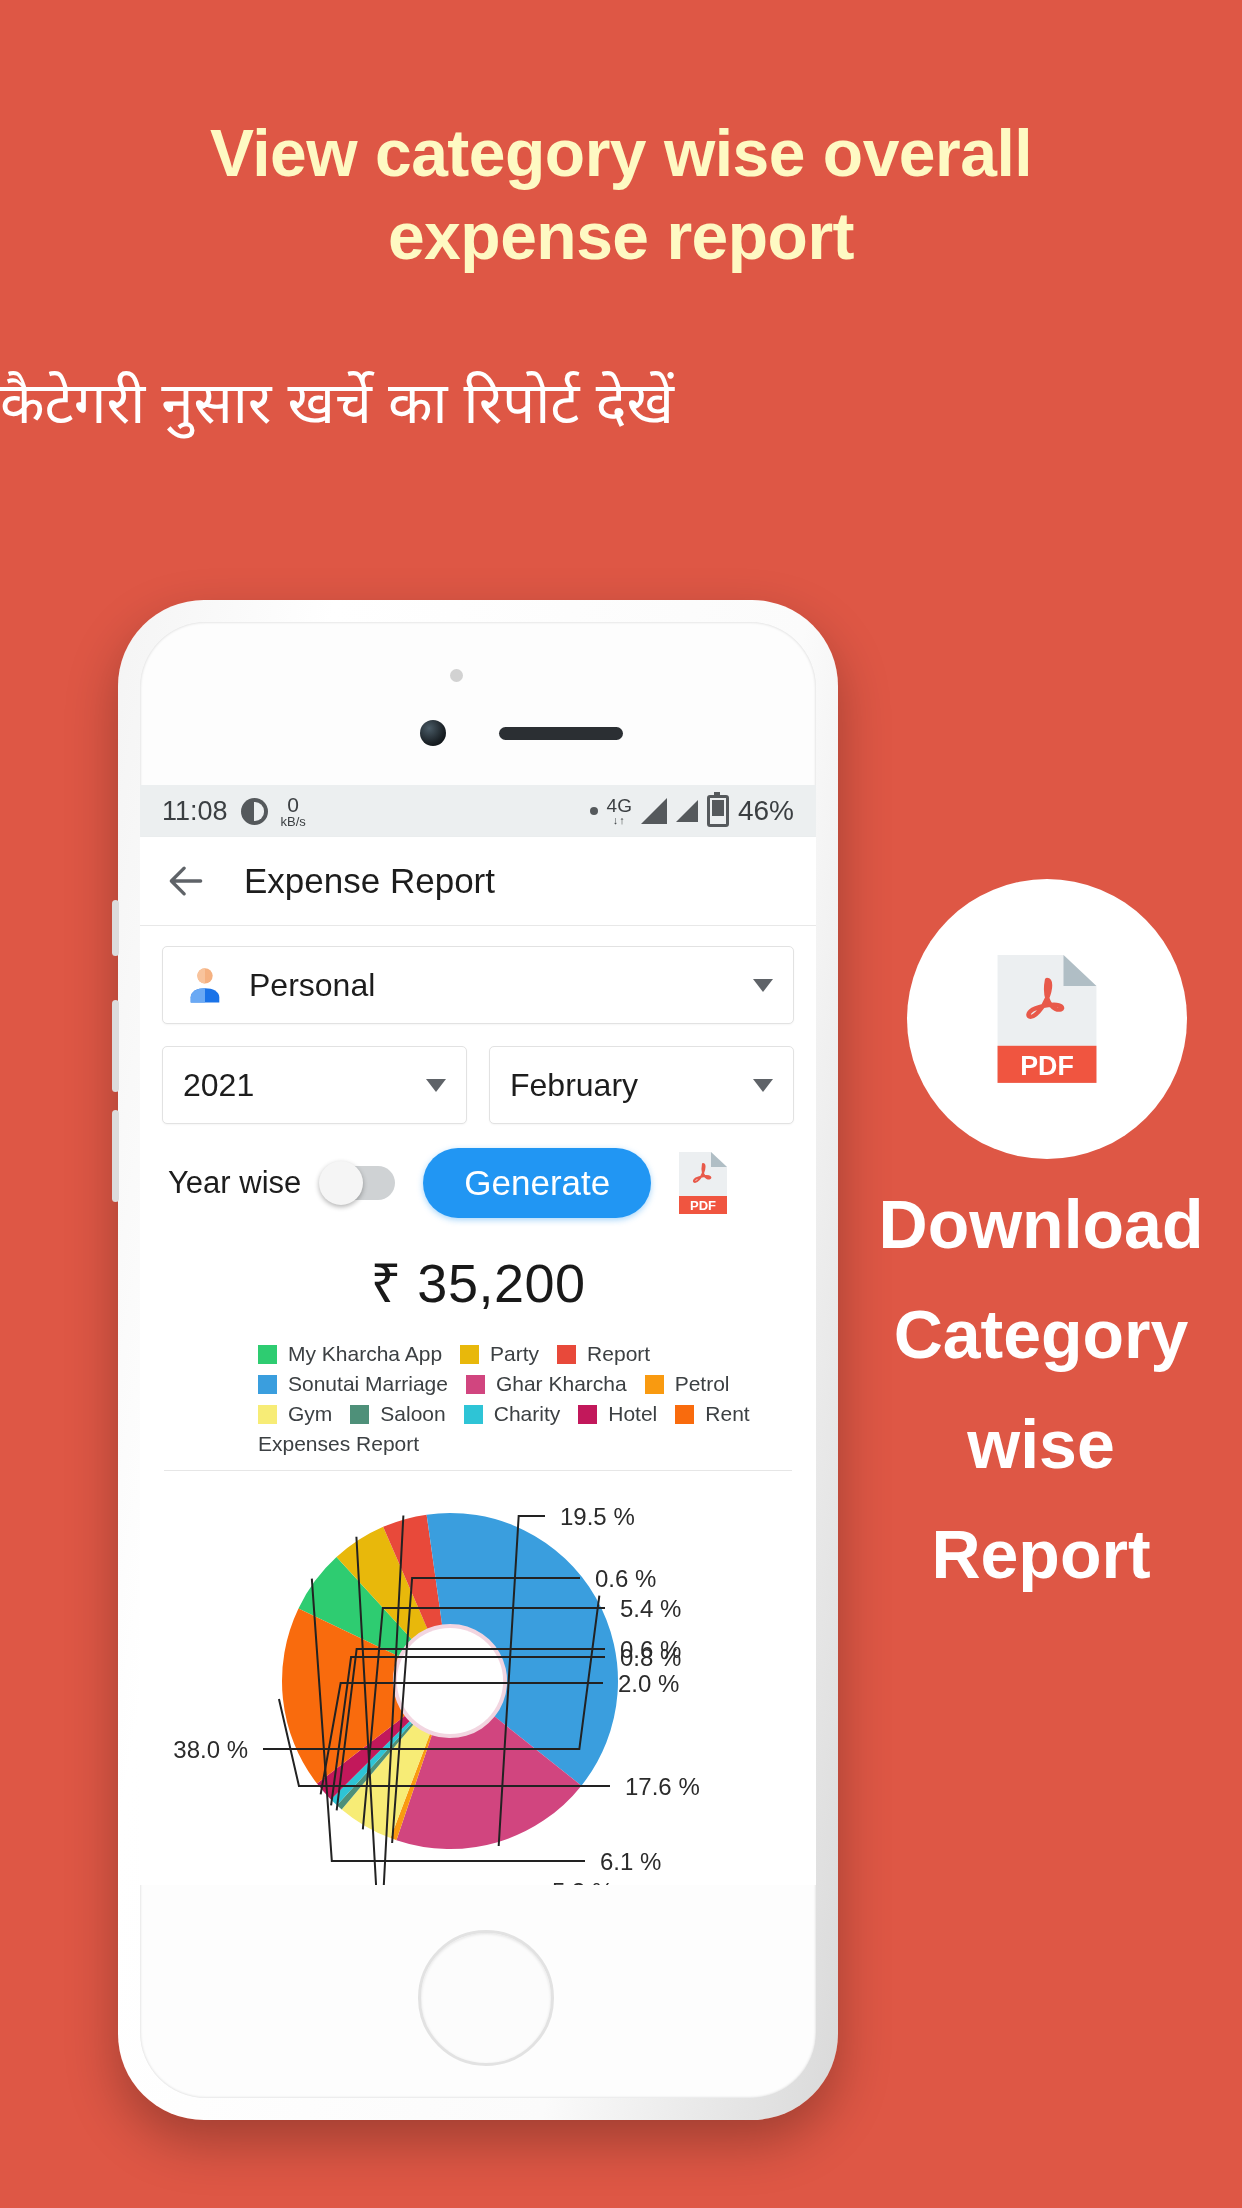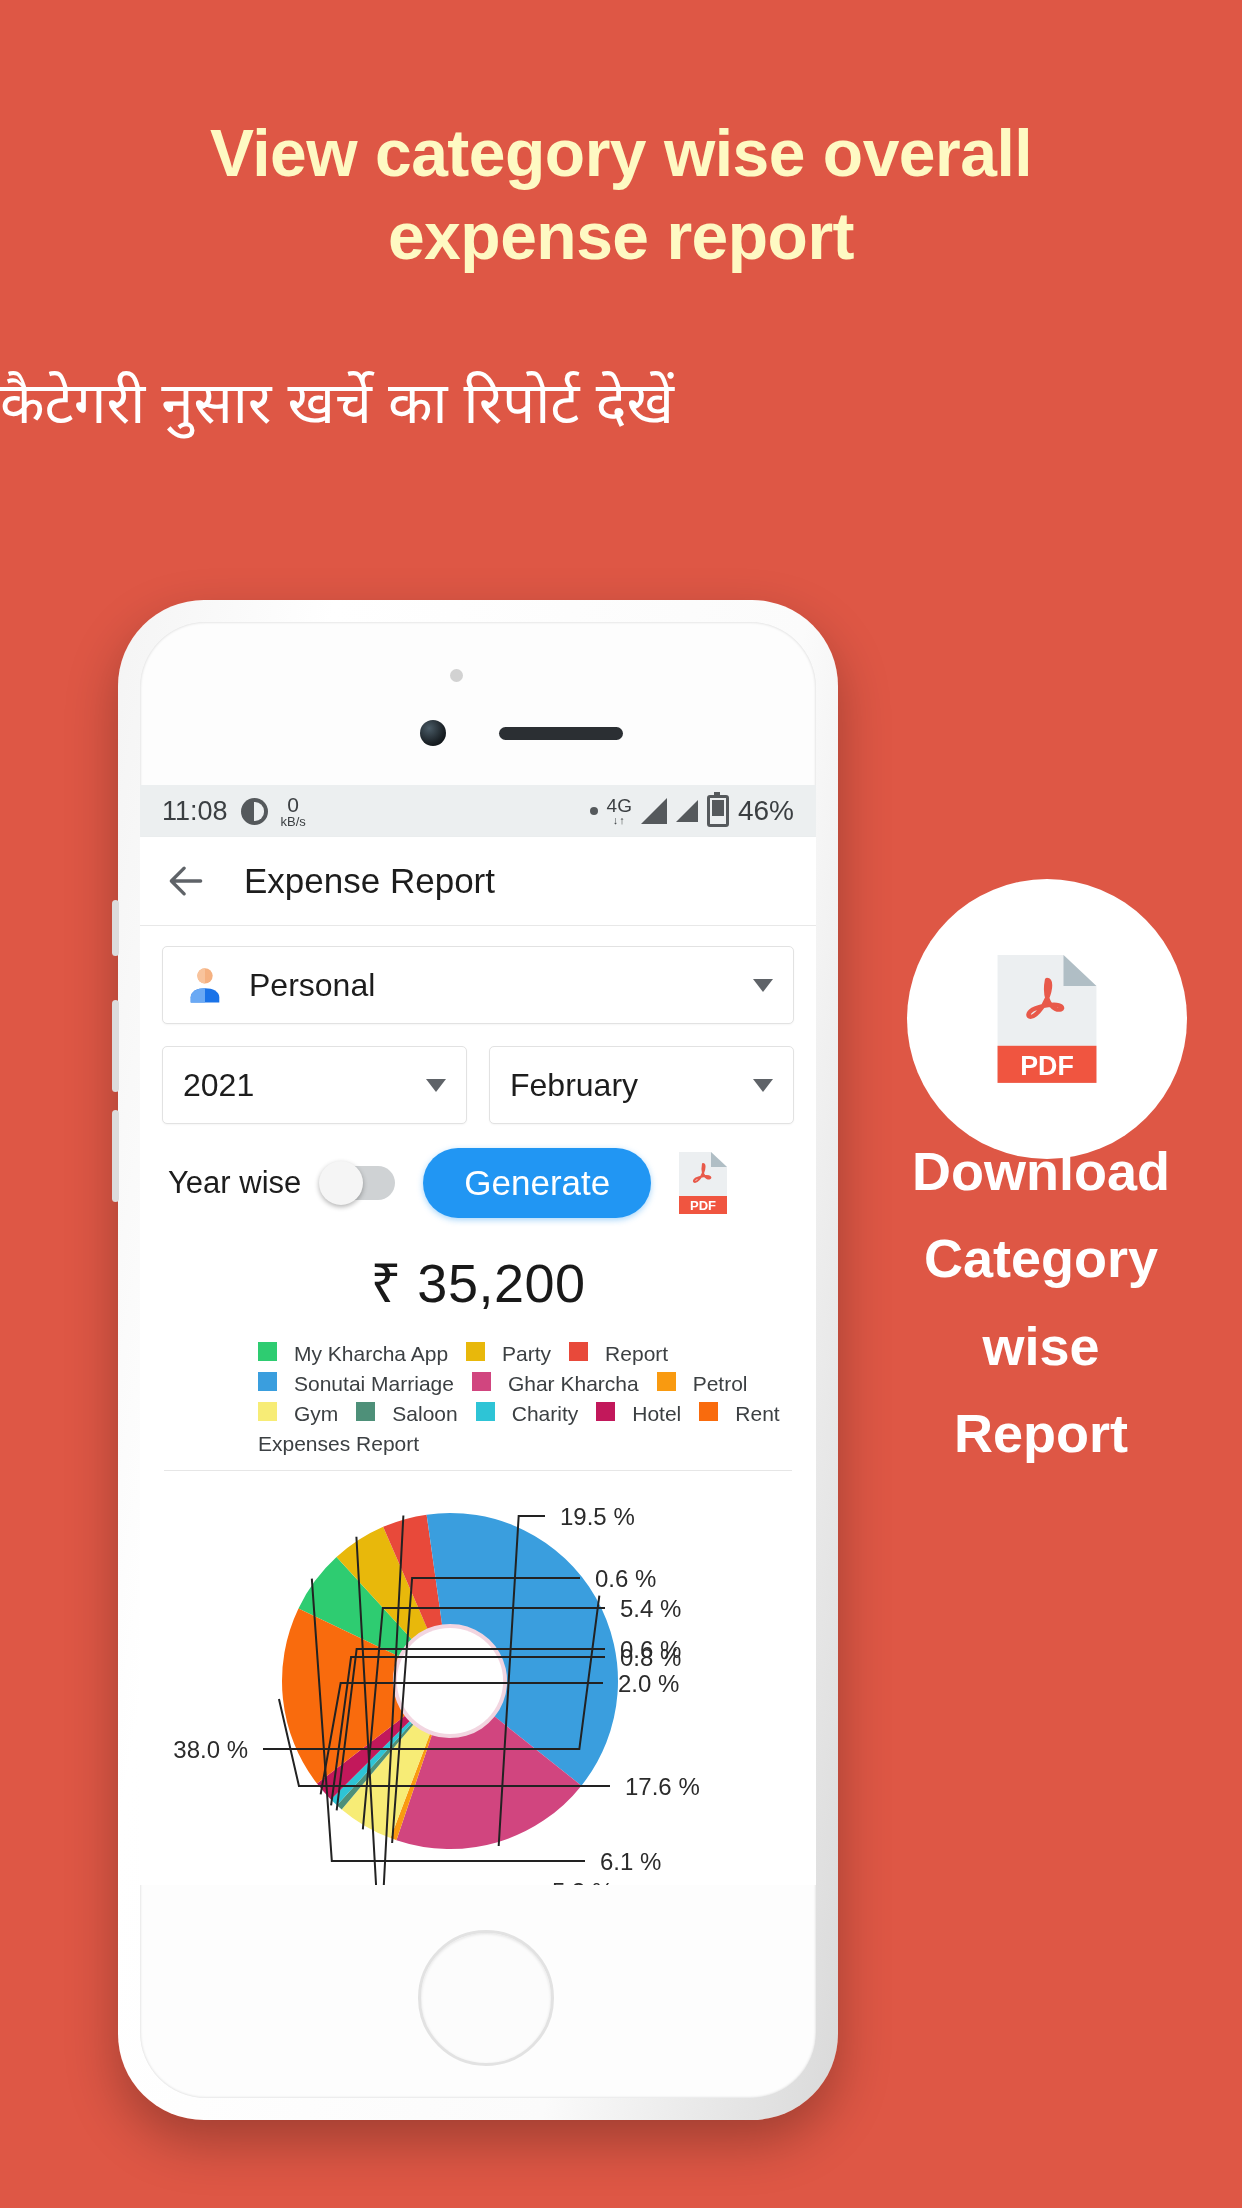--- a/index.html
+++ b/index.html
@@ -95,38 +95,38 @@
        background:#f5f5f5;box-shadow:0 2px 5px rgba(0,0,0,.3);}
   .gen-btn{margin-left:28px;height:70px;min-width:228px;border-radius:36px;background:#2196f3;
        color:#fff;font-size:35px;display:flex;align-items:center;justify-content:center;
        box-shadow:0 2px 6px rgba(33,150,243,.4);}
   .pdf-small{margin-left:26px;width:52px;height:66px;position:relative;flex:0 0 auto;}
 
   .amount{text-align:center;font-size:54px;color:#191919;margin-top:26px;letter-spacing:.5px;}
 
   .legend{margin-top:24px;padding-left:96px;}
   .leg-row{display:flex;align-items:center;gap:9px;flex-wrap:nowrap;margin-bottom:6px;}
-  .leg-item{display:flex;gap:17px;margin-right:9px;}
+  .leg-item{display:flex;align-items:center;gap:11px;margin-right:9px;}
   .swatch{width:19px;height:19px;flex:0 0 auto;}
   .leg-txt{font-size:21px;color:#3c4043;white-space:nowrap;}
   .exp-rep{font-size:21px;color:#3c4043;margin-top:4px;}
 
   .chart-sep{height:1px;background:#e6e6e6;margin:14px 24px 0 24px;}
   .chart-wrap{position:relative;height:470px;}
   .chart-wrap svg{position:absolute;left:0;top:0;}
 
   
   .pdf-circle{
     position:absolute;left:907px;top:879px;width:280px;height:280px;border-radius:50%;
     background:#ffffff;display:flex;align-items:center;justify-content:center;
   }
   .pdf-big{width:108px;height:136px;position:relative;}
   .right-text{
-    position:absolute;left:840px;top:1128px;width:402px;
-    text-align:center;color:#ffffff;font-weight:bold;font-size:54px;line-height:1.62;
+    position:absolute;left:840px;top:1169px;width:402px;
+    text-align:center;color:#ffffff;font-weight:bold;font-size:68px;line-height:1.62;
   }
 </style>
 </head>
 <body>
 
 <div class="headline">
   <div>View category wise overall</div>
   <div>expense report</div>
 </div>
 <div class="subhead">कैटेगरी नुसार खर्चे का रिपोर्ट देखें</div>

